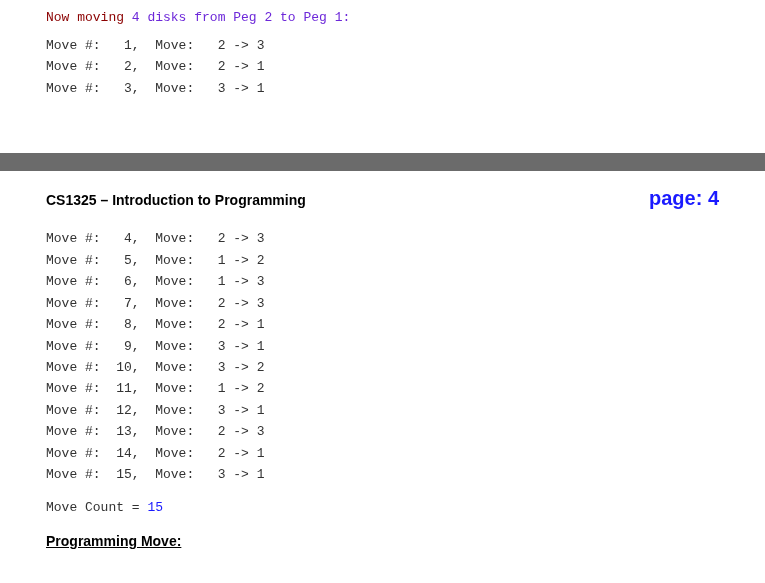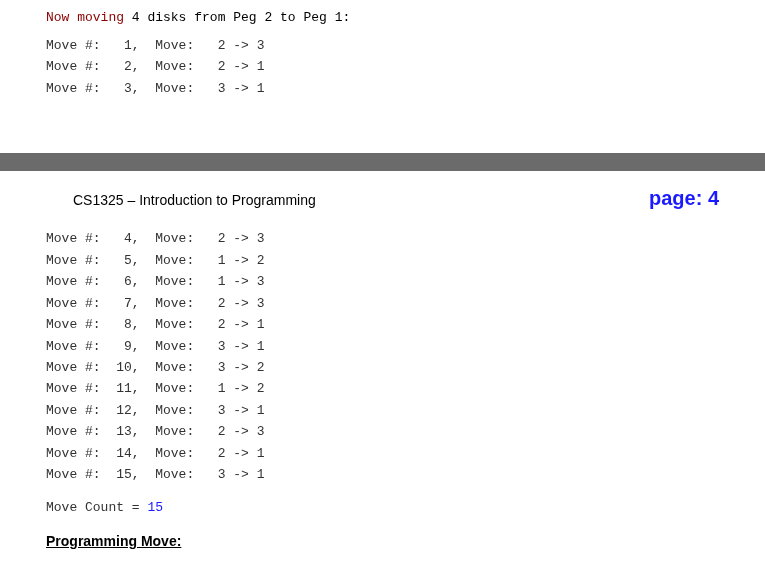--- a/index.html
+++ b/index.html
@@ -23,21 +23,21 @@
     }
 
     .header-line {
       color: #8b0000;
       font-weight: normal;
       font-size: 13px;
       margin-bottom: 10px;
     }
 
     .header-line span.dark {
-      color: #000000;
+      color: #6d28d9;
       margin-top: 15px;
     }
 
     .divider {
       width: 100%;
       height: 18px;
       background: #6b6b6b;
       margin: 20px 0 0 0;
     }
 
@@ -49,23 +49,22 @@
     .page-header {
       display: flex;
       justify-content: space-between;
       align-items: baseline;
       margin-bottom: 18px;
     }
 
     .page-header-title {
       font-family: Arial, sans-serif;
       font-size: 14px;
-      font-weight: normal;
+      font-weight: bold;
       color: #000;
-      margin-left: 27px;
     }
 
     .page-number {
       font-family: Arial, sans-serif;
       font-size: 20px;
       font-weight: normal;
       color: #000;
     }
 
     .page-number span {

